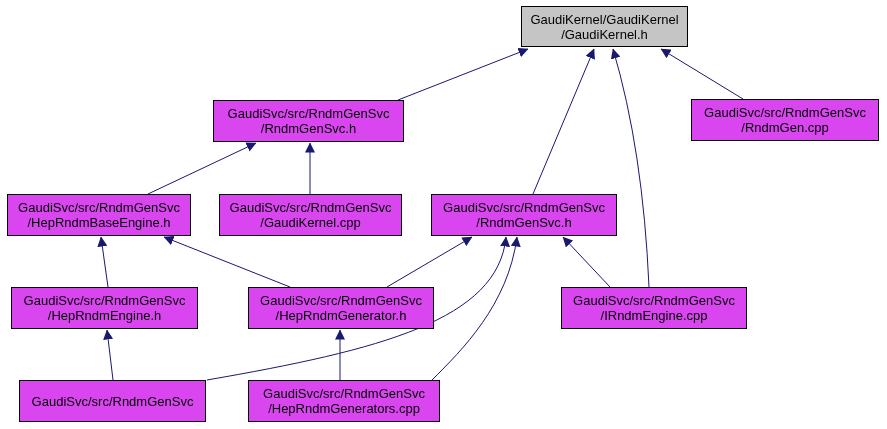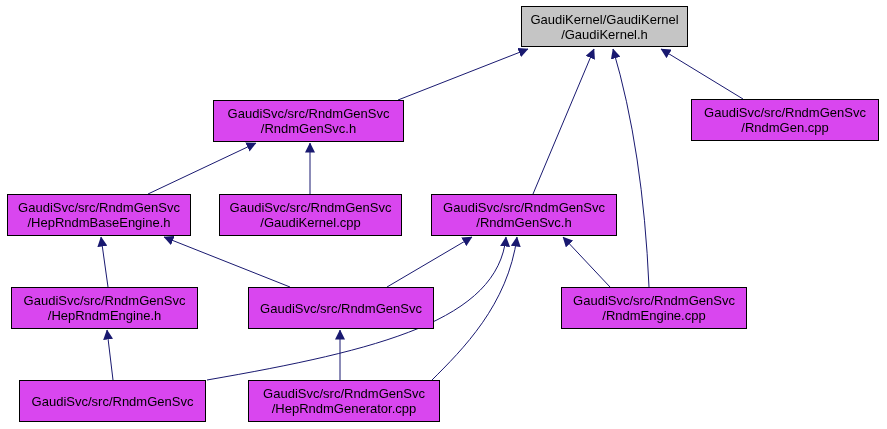--- a/index.html
+++ b/index.html
@@ -107,29 +107,30 @@
     <span>/RndmGenSvc.h</span>
   </div>
 
   <div class="node" style="left:11px; top:287px; width:187px;">
     <span>GaudiSvc/src/RndmGenSvc</span>
     <span>/HepRndmEngine.h</span>
   </div>
 
   <div class="node" style="left:248px; top:287px; width:186px;">
     <span>GaudiSvc/src/RndmGenSvc</span>
+    <span>/HepRndmGenerator.h</span>
   </div>
 
   <div class="node" style="left:561px; top:287px; width:186px;">
     <span>GaudiSvc/src/RndmGenSvc</span>
-    <span>/RndmEngine.cpp</span>
+    <span>/IRndmEngine.cpp</span>
   </div>
 
   <div class="node" style="left:19px; top:380px; width:187px;">
     <span>GaudiSvc/src/RndmGenSvc</span>
   </div>
 
   <div class="node" style="left:248px; top:380px; width:192px;">
     <span>GaudiSvc/src/RndmGenSvc</span>
-    <span>/HepRndmGenerator.cpp</span>
+    <span>/HepRndmGenerators.cpp</span>
   </div>
 
 </div>
 
 </body></html>

